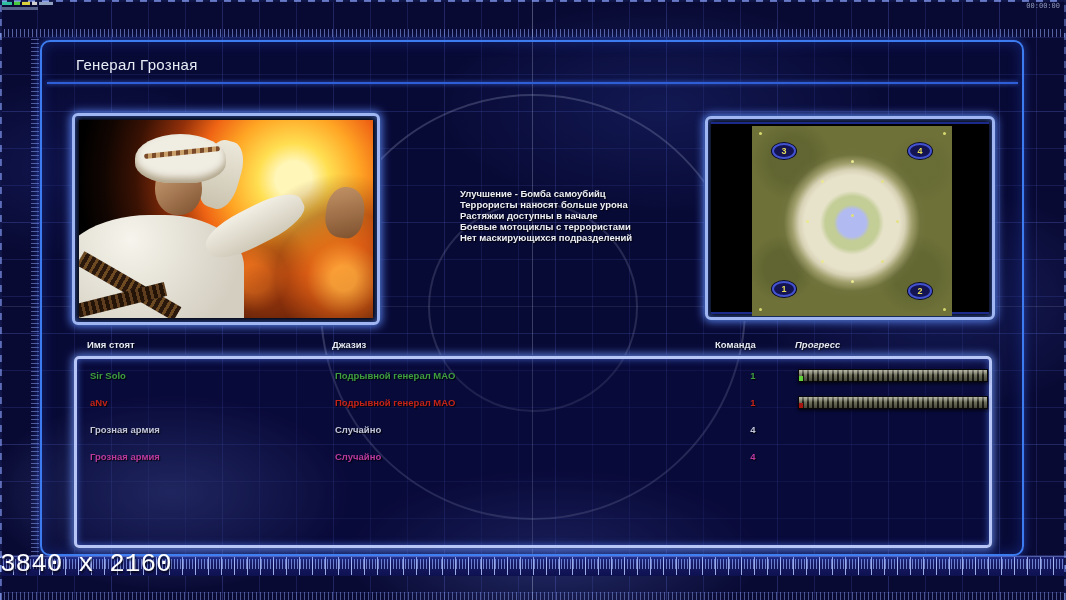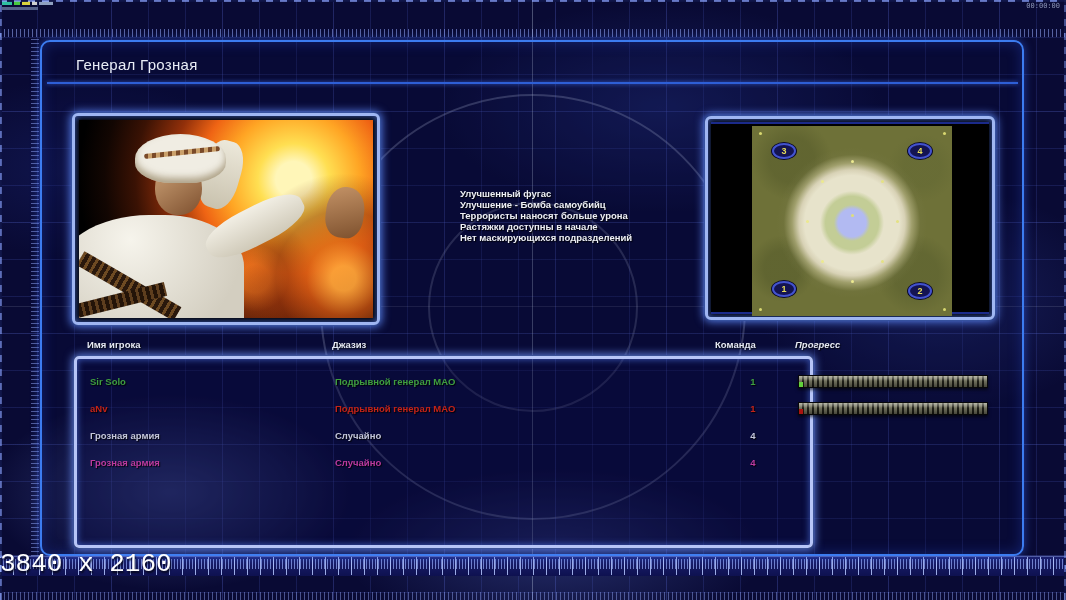--- a/index.html
+++ b/index.html
@@ -86,22 +86,22 @@
       radial-gradient(circle at 15% 75%, rgba(80,86,40,.45) 0 8%, transparent 15%),
       radial-gradient(circle at 85% 22%, rgba(96,102,50,.4) 0 8%, transparent 15%),
       #6e7138;}
   .map-dots{position:absolute;left:99px;top:34px;width:3px;height:3px;border-radius:50%;background:#ece98f;
     box-shadow:-30px 20px #ece98f,30px 20px #e4e184,-45px 60px #ece98f,45px 60px #e4e184,-30px 100px #ece98f,30px 100px #e4e184,0 120px #ece98f,0 54px #dede7c,-92px -28px #d8d870,92px -28px #d8d870,-92px 148px #d8d870,92px 148px #d8d870;}
   .map-marker{position:absolute;width:24px;height:16px;margin:-8px 0 0 -12px;background:#141452;border:2px solid #4353cf;border-radius:50%;
     box-shadow:0 0 0 1px #090928;color:#e8df5a;font-size:9px;font-weight:bold;display:flex;align-items:center;justify-content:center;}
   
   .list-headers span{position:absolute;top:297px;font-size:9.5px;font-weight:bold;color:#e7eaf3;text-shadow:1px 1px 1px rgba(0,0,0,.8);white-space:nowrap;}
   .h-name{left:45px;} .h-army{left:290px;} .h-team{left:673px;} .h-progress{left:753px;font-style:italic;}
-  .player-list{position:absolute;left:32px;top:314px;width:739px;height:192px;border:3px solid #b7c5f7;border-radius:5px;
-    background:rgba(10,12,70,.28);box-shadow:0 0 8px 2px rgba(110,150,255,.8), inset 0 0 6px 1px rgba(80,120,235,.6), 0 0 0 1px #0a1030;padding-top:11px;}
+  .player-list{position:absolute;left:32px;top:314px;width:918px;height:192px;border:3px solid #b7c5f7;border-radius:5px;
+    background:rgba(10,12,70,.28);box-shadow:0 0 8px 2px rgba(110,150,255,.8), inset 0 0 6px 1px rgba(80,120,235,.6), 0 0 0 1px #0a1030;padding-top:5px;}
   .player-row{position:relative;height:27px;font-size:9.5px;font-weight:bold;text-shadow:1px 1px 1px rgba(0,0,0,.85);}
   .player-row span{position:absolute;top:6px;white-space:nowrap;}
   .col-name{left:13px;} .col-army{left:258px;} .col-team{left:665px;width:22px;text-align:center;}
   .progress-bar{position:absolute;left:721px;top:5px;width:190px;height:13px;border:1px solid #07070a;
     background:
       linear-gradient(180deg, rgba(250,250,240,.5) 0, rgba(250,250,240,.22) 3px, rgba(60,60,48,.1) 5px, rgba(0,0,0,.4) 11px),
       repeating-linear-gradient(90deg,#767662 0 3px,#1c1c14 3px 5px);
     box-shadow:0 2px 3px rgba(0,0,0,.6);}
   .bar-lead{position:absolute;left:0;top:0;bottom:0;width:4px;}
   
@@ -146,41 +146,41 @@
         <div class="p drape"></div>
         <div class="p head"></div>
         <div class="p headdress"></div>
         <div class="p agal"></div>
         <div class="p strap1"></div>
         <div class="p strap2"></div>
       </div>
     </div>
 
     <div class="bonus-list">
-        <div class="bonus-line">Улучшенный фугас</div>
         <div class="bonus-line">Улучшение - Бомба самоубийц</div>
         <div class="bonus-line">Террористы наносят больше урона</div>
         <div class="bonus-line">Растяжки доступны в начале</div>
+        <div class="bonus-line">Боевые мотоциклы с террористами</div>
         <div class="bonus-line">Нет маскирующихся подразделений</div>
       </div>
 
     <div class="glow-frame minimap-frame">
       <div class="map-black">
         <div class="map-preview">
           <div class="map-dots"></div>
         <div class="map-marker" style="left: 16%; top: 13%;">3</div>
             <div class="map-marker" style="left: 84%; top: 13%;">4</div>
             <div class="map-marker" style="left: 16%; top: 86%;">1</div>
             <div class="map-marker" style="left: 84%; top: 87%;">2</div>
           </div>
       </div>
     </div>
 
     <div class="list-headers">
-      <span class="h-name">Имя игрока</span>
+      <span class="h-name">Имя стоят</span>
       <span class="h-army">Джазиз</span>
       <span class="h-team">Команда</span>
       <span class="h-progress">Прогресс</span>
     </div>
 
     <div class="player-list">
         <div class="player-row" style="color: rgb(63, 158, 63);">
           <span class="col-name">Sir Solo</span>
           <span class="col-army">Подрывной генерал МАО</span>
           <span class="col-team">1</span>

